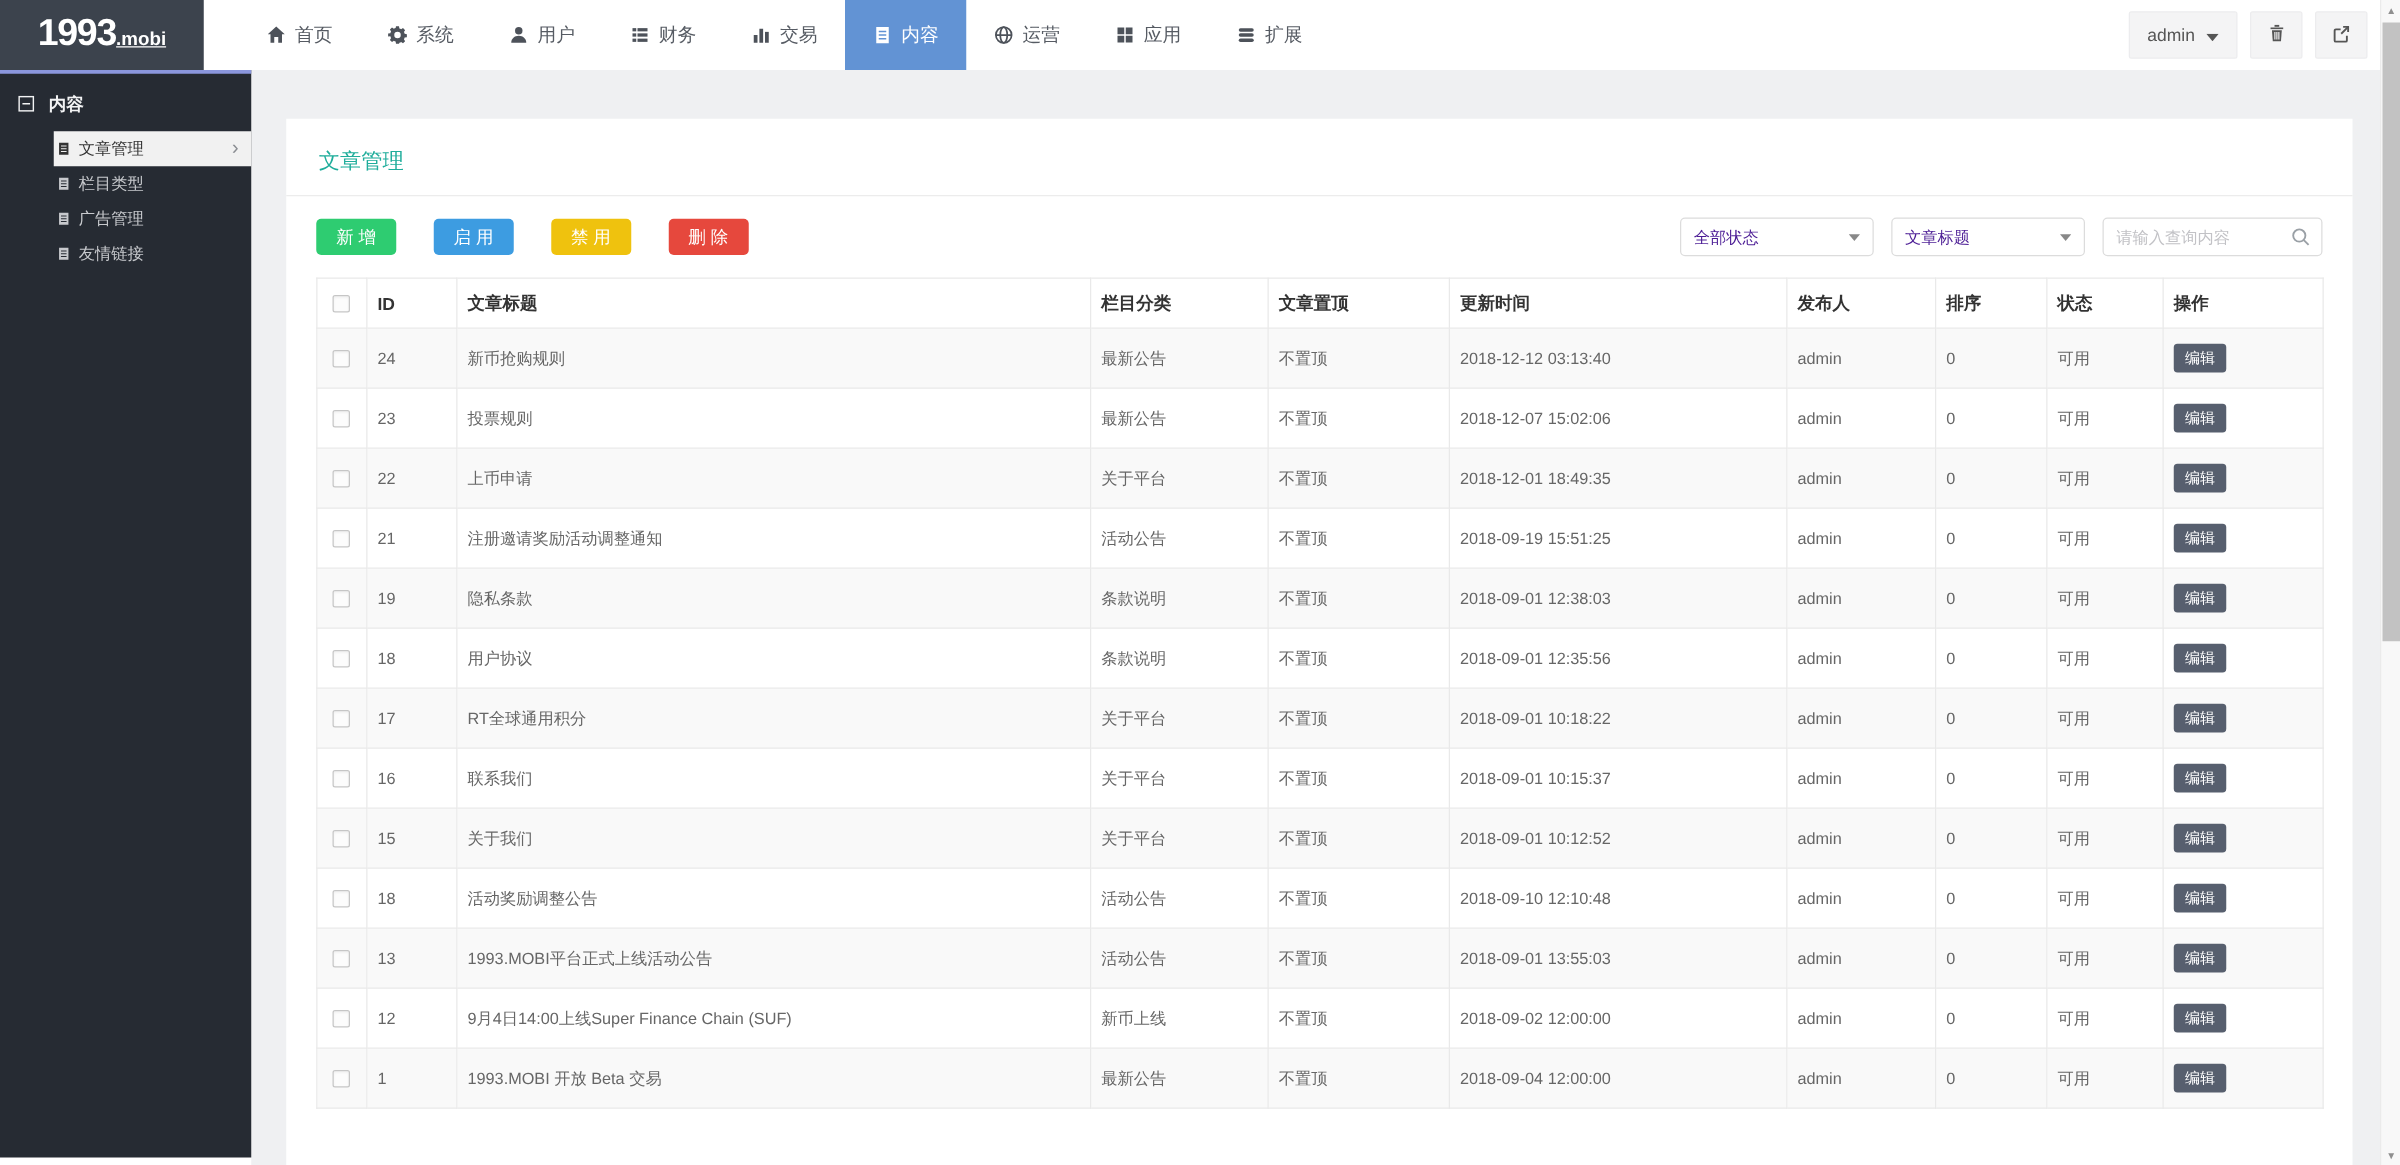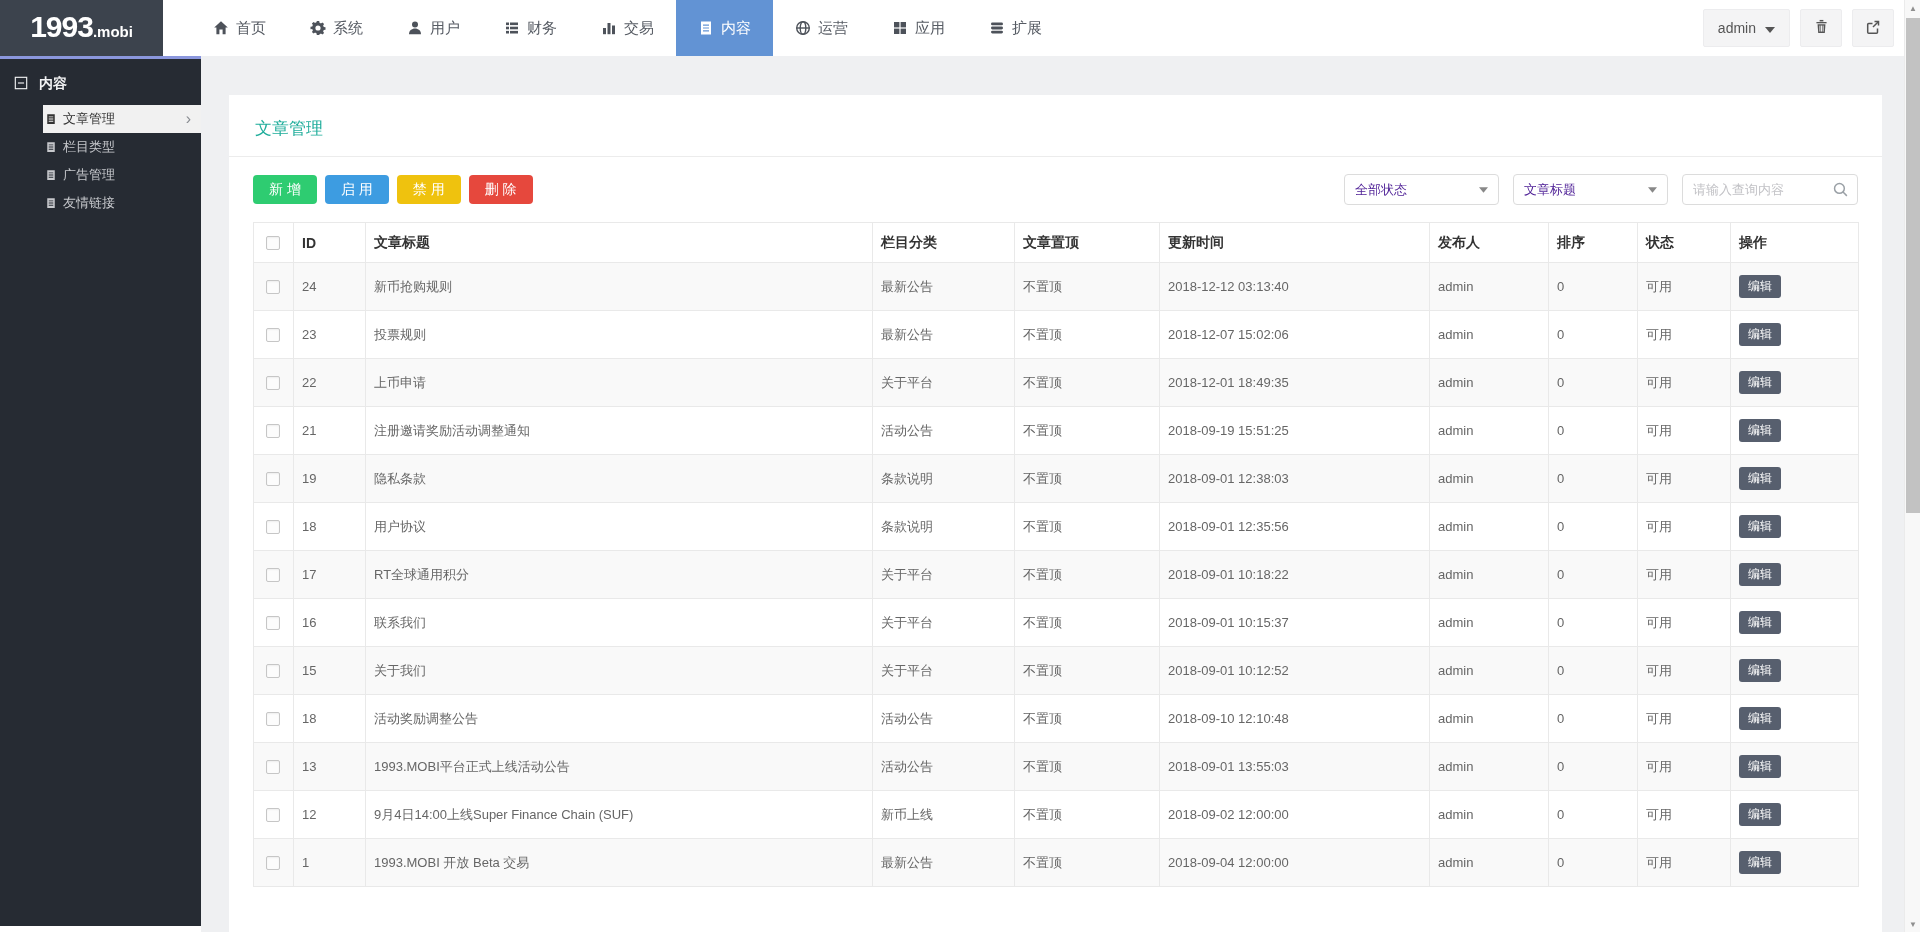--- a/index.html
+++ b/index.html
@@ -15,21 +15,21 @@
   .topbar {
     position: absolute; top: 0; left: 0; width: 1920px; height: 56px;
     background: #ffffff; display: flex; align-items: stretch; z-index: 20;
   }
   .logo {
     width: 163px; height: 56px; background: var(--logo-bg, #3c434d);
     display: flex; align-items: baseline; justify-content: center; padding-top: 12px;
     color: #fff; flex: none;
   }
   .logo .logo-main { font-size: 30px; font-weight: bold; letter-spacing: -1px; line-height: 1; }
-  .logo .logo-suffix { font-size: 15px; font-weight: bold; }
+  .logo .logo-suffix { font-size: 15px; font-weight: bold; text-decoration: underline; }
   .topnav { display: flex; align-items: stretch; margin-left: 28px; justify-content: space-between; }
   .nav-item {
     display: flex; align-items: center; gap: 7px; padding: 0 22px;
     font-size: 15px; color: #565b63; cursor: pointer; text-decoration: none; height: 56px;
   }
   .nav-item .nav-icon { display: flex; align-items: center; color: #4d525a; }
   .nav-item.active { background: var(--nav-active-bg, #6293d4); color: #ffffff; }
   .nav-item.active .nav-icon { color: #ffffff; }
 
   .topbar-right { margin-left: auto; margin-right: 26px; display: flex; align-items: center; gap: 10px; }
@@ -68,21 +68,21 @@
     background: #eff0f2; overflow: hidden;
   }
   .card {
     margin: 39px 22px 0 28px; background: #ffffff; min-height: 850px;
     padding: 16px 24px 24px 24px;
   }
   .page-title { font-size: 17px; font-weight: normal; color: var(--title-teal, #1fad9b); padding: 6px 2px 16px 2px; }
   .card-divider { border-bottom: 1px solid #ececec; margin: 0 -24px 0 -24px; }
 
   .controls-row { display: flex; align-items: center; margin-top: 17px; }
-  .btn-group { display: flex; gap: 8px; }
+  .btn-group { display: flex; gap: 30px; }
   .action-btn {
     height: 29px; padding: 0 16px; border: none; border-radius: 4px;
     color: #fff; font-size: 14px; cursor: pointer; font-family: inherit;
   }
   .filters { margin-left: auto; display: flex; align-items: center; gap: 14px; }
   .select-box {
     width: 155px; height: 31px; border: 1px solid #dcdcdc; border-radius: 4px;
     display: flex; align-items: center; padding: 0 10px; font-size: 13px; color: #4c1d95;
     background: #fff; cursor: pointer;
   }

